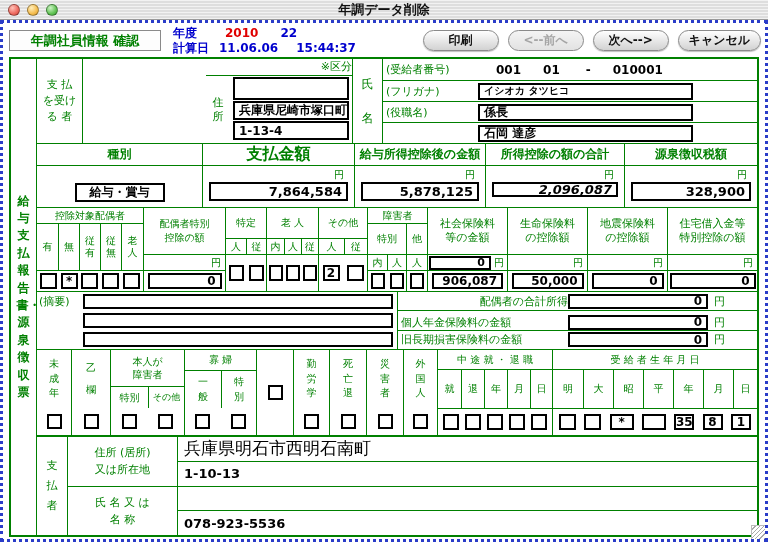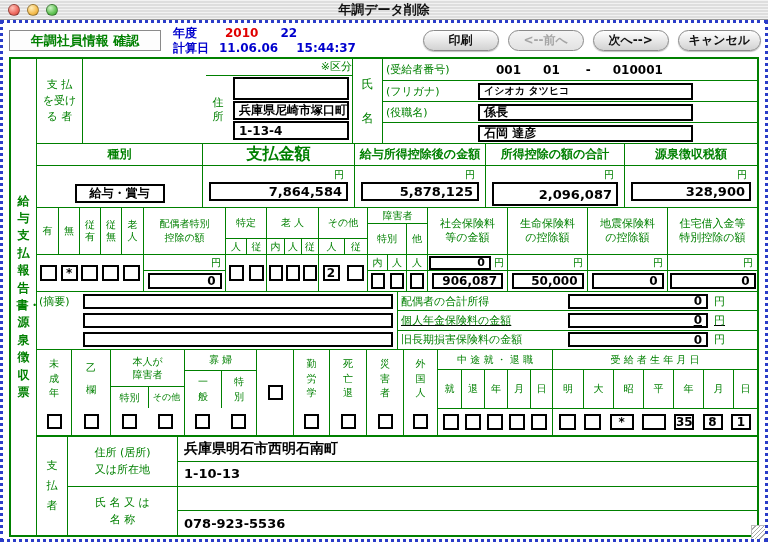--- a/index.html
+++ b/index.html
@@ -142,32 +142,33 @@
             <div class="c bl" style="width:152px;padding:2px 6px;">
               <div class="gl yen">円</div>
               <div class="mb" style="height:19px;">7,864,584</div>
             </div>
             <div class="c bl" style="width:131px;padding:2px 6px;">
               <div class="gl yen">円</div>
               <div class="mb" style="height:19px;">5,878,125</div>
             </div>
             <div class="c bl" style="width:139px;padding:2px 6px;">
               <div class="gl yen">円</div>
-              <div class="mb" style="height:24px;">2,096,087</div>
+              <div class="mb" style="height:15px;font-style:italic;">2,096,087</div>
             </div>
             <div class="c bl" style="flex:1;padding:2px 6px;">
               <div class="gl yen">円</div>
               <div class="mb" style="height:19px;">328,900</div>
             </div>
           </div>
         </div>
 
         <div class="r bt" style="height:84px;font-size:10px;">
 
           <div class="c" style="width:106px;">
+            <div class="cc gl bb" style="height:16px;">控除対象配偶者</div>
             <div class="r" style="height:46px;">
               <div class="cc gl ml" style="width:21px;">有</div>
               <div class="cc gl ml bl" style="width:21px;">無</div>
               <div class="cc gl ml bl" style="width:21px;line-height:12px;">従
 有</div>
               <div class="cc gl ml bl" style="width:21px;line-height:12px;">従
 無</div>
               <div class="cc gl ml bl" style="flex:1;line-height:12px;">老
 人</div>
             </div>
@@ -294,26 +295,26 @@
         </div>
 
         <div class="r bt" style="height:58px;">
           <div class="gl" style="width:42px;padding:2px 0 0 2px;">(摘要)</div>
           <div class="c" style="width:318px;padding:2px 4px;justify-content:space-between;">
             <div class="tb" style="height:15px;"></div>
             <div class="tb" style="height:15px;"></div>
             <div class="tb" style="height:15px;"></div>
           </div>
           <div class="c bl" style="flex:1;">
-            <div class="r" style="flex:1;align-items:center;">
+            <div class="r" style="flex:1;align-items:center;text-align:right;">
               <span class="gl" style="width:170px;padding-left:3px;">配偶者の合計所得</span>
               <div class="mb" style="width:140px;height:15px;font-size:12px;">0</div>
               <span class="gl" style="margin-left:6px;">円</span>
             </div>
-            <div class="r bt" style="flex:1;align-items:center;text-decoration:underline;">
+            <div class="r bt" style="flex:1;align-items:flex-end;">
               <span class="gl" style="width:170px;padding-left:3px;">個人年金保険料の金額</span>
               <div class="mb" style="width:140px;height:15px;font-size:12px;">0</div>
               <span class="gl" style="margin-left:6px;">円</span>
             </div>
             <div class="r bt" style="flex:1;align-items:center;">
               <span class="gl" style="width:170px;padding-left:3px;">旧長期損害保険料の金額</span>
               <div class="mb" style="width:140px;height:15px;font-size:12px;">0</div>
               <span class="gl" style="margin-left:6px;">円</span>
             </div>
           </div>
@@ -446,21 +447,21 @@
           <div class="cc gl" style="width:30px;">
             <div class="vtext" style="line-height:1.8;">支払者</div>
           </div>
           <div class="c bl" style="width:110px;">
             <div class="cc gl ml bb" style="flex:1;line-height:17px;">住所 (居所)
 又は所在地</div>
             <div class="cc gl ml" style="flex:1;line-height:17px;">氏 名 又 は
 名      称</div>
           </div>
           <div class="c bl" style="flex:1;">
-            <div class="r bb" style="flex:1;align-items:center;padding-left:6px;font-weight:bold;font-size:14px;">兵庫県明石市西明石南町</div>
+            <div class="r bb" style="flex:1;align-items:center;padding-left:6px;font-weight:normal;font-size:17px;">兵庫県明石市西明石南町</div>
             <div class="r bb" style="flex:1;align-items:center;padding-left:6px;font-weight:bold;font-size:13px;">1-10-13</div>
             <div class="r bb" style="flex:1;align-items:center;padding-left:6px;font-weight:bold;font-size:13px;"></div>
             <div class="r" style="flex:1;align-items:center;padding-left:6px;font-weight:bold;font-size:13px;">078-923-5536</div>
           </div>
         </div>
 
       </div>
     </div>
 
     <div class="grip"></div>

